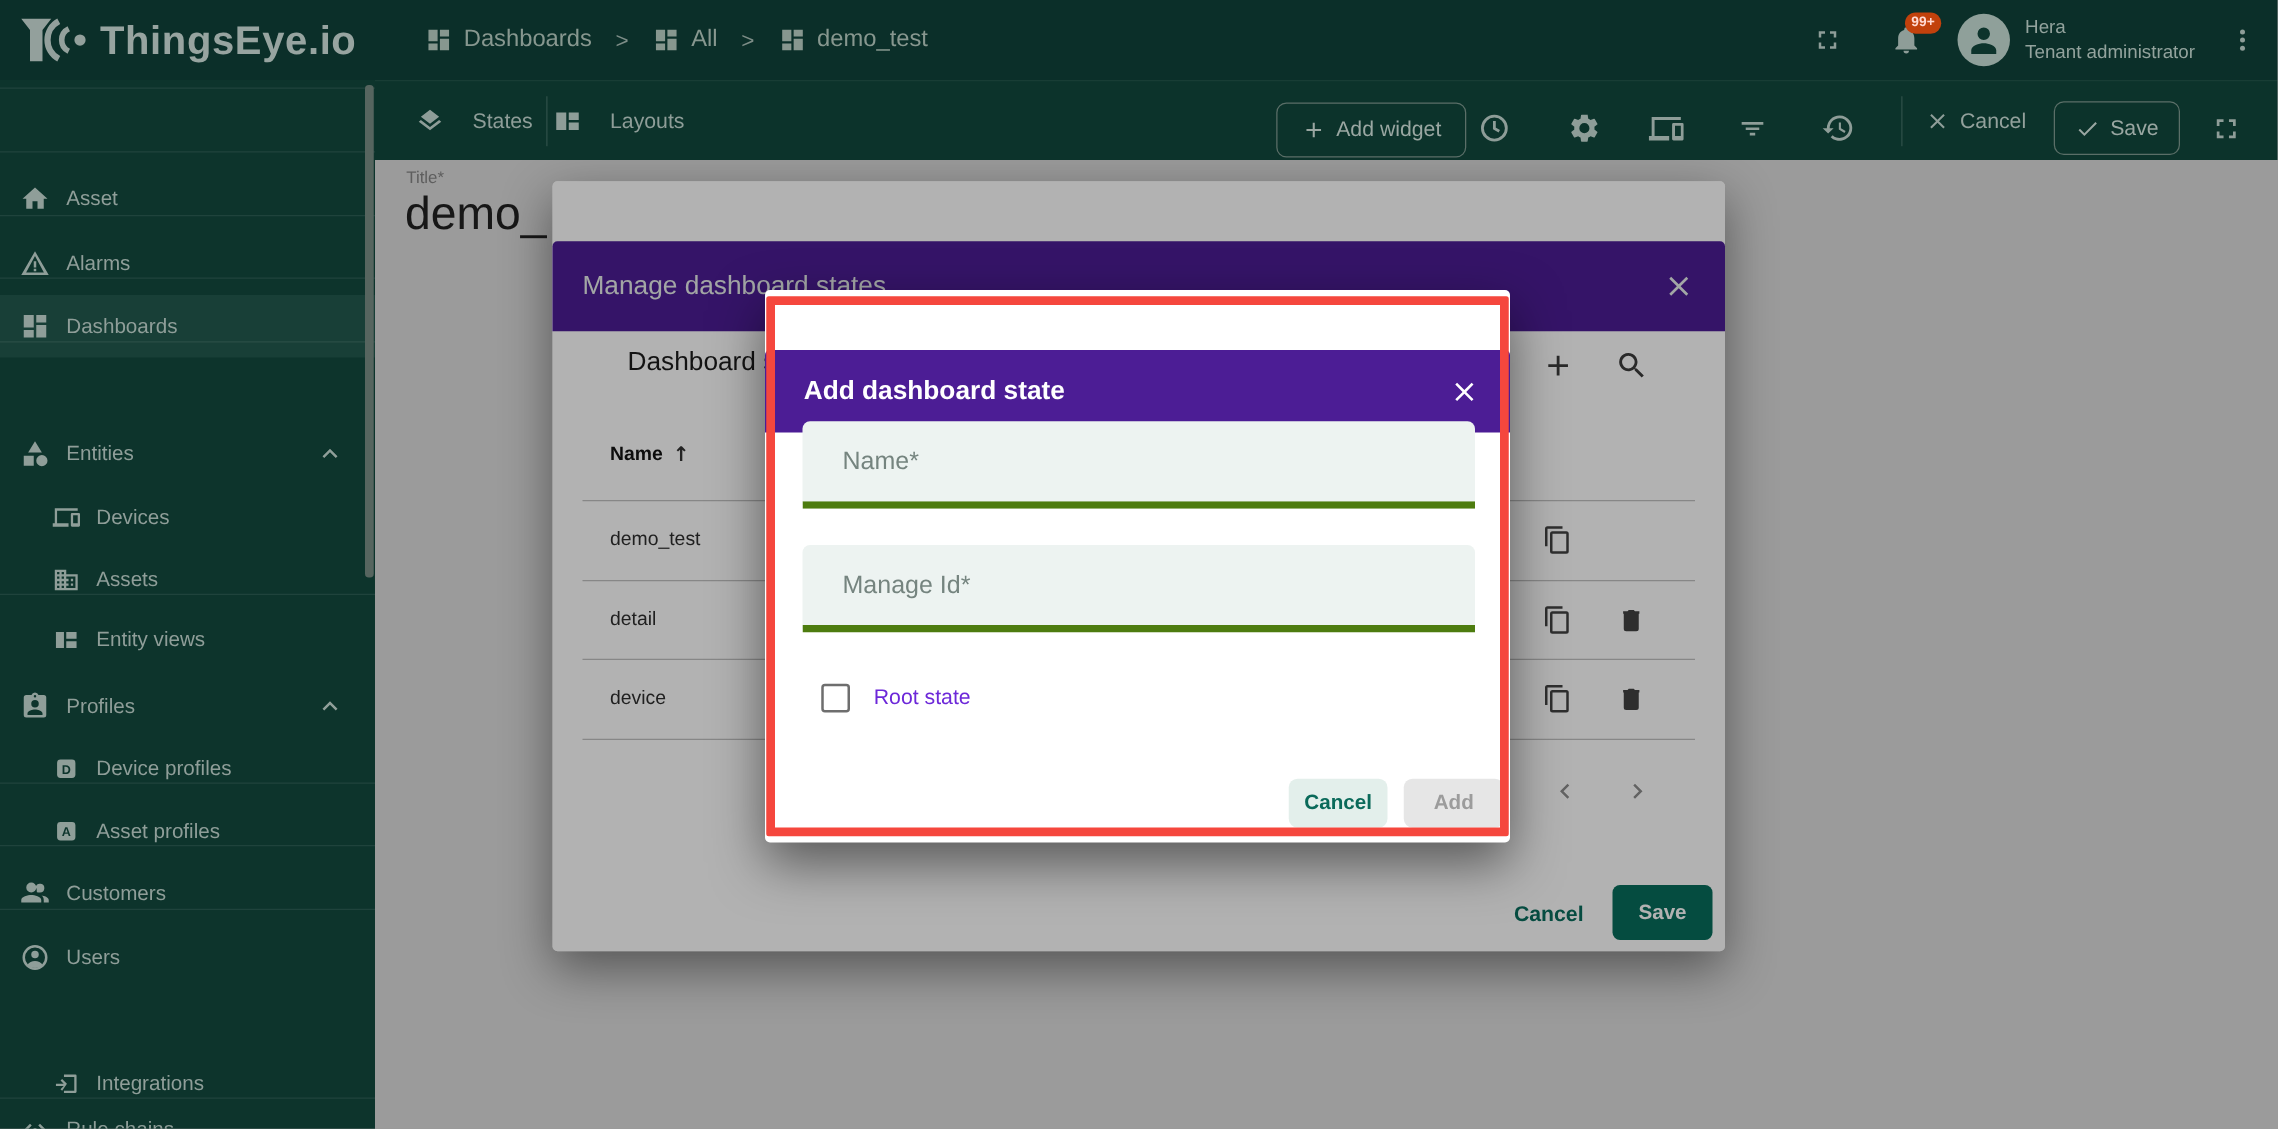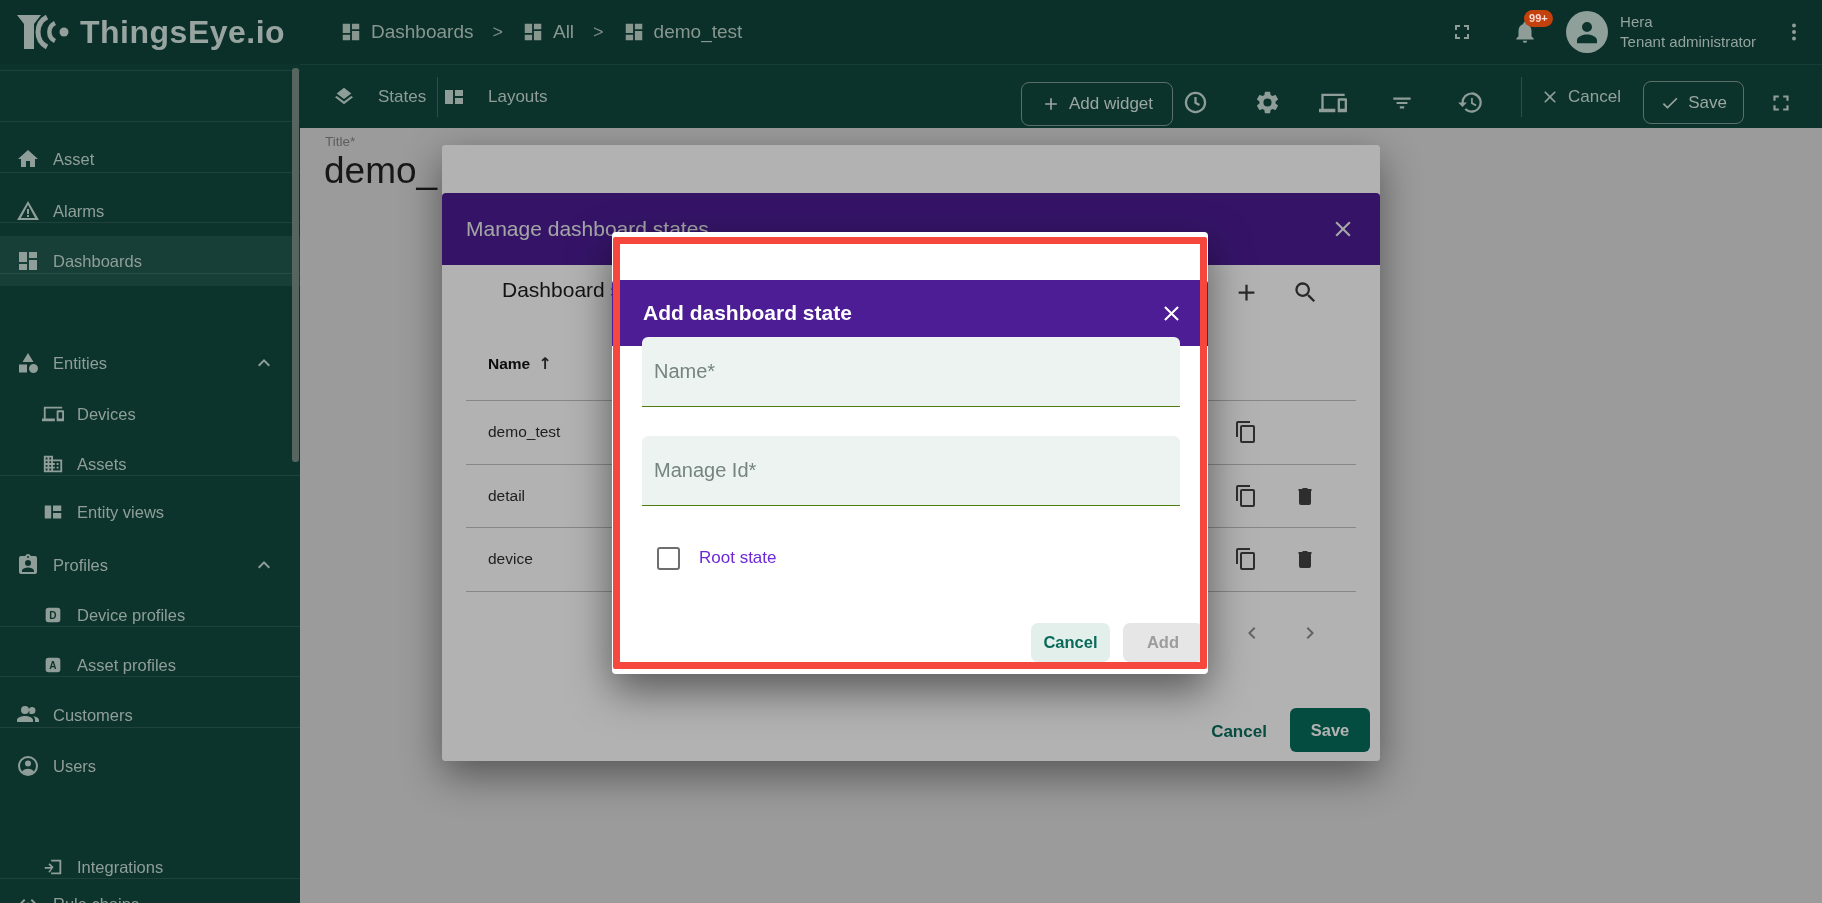--- a/index.html
+++ b/index.html
@@ -88,22 +88,22 @@
   .dlg-dim { position:absolute; inset:0; background:rgba(0,0,0,.30); border-radius:4px;
     pointer-events:none; z-index:9; }
 
   #add-dialog { position:absolute; left:612px; top:232px; width:596px; height:442px;
     background:#fff; border-radius:4px; z-index:40;
     box-shadow:0 16px 42px rgba(0,0,0,.5); }
   #add-dialog .dlg-header { height:66px; padding:0 24px 0 31px; }
   .red-frame { position:absolute; left:1px; top:5px; width:594px; height:432px;
     border:7px solid #f5473d; border-radius:2px; z-index:50; pointer-events:none; }
   .ad-field { position:absolute; left:30px; width:538px; height:70px; background:#edf3f1;
-    border-radius:6px 6px 0 0; border-bottom:1px solid #4d7c0f;
-    display:flex; align-items:center; padding-left:12px;text-align:center; }
+    border-radius:6px 6px 0 0; border-bottom:6px solid #4d7c0f;
+    display:flex; align-items:center; padding-left:32px;text-align:center; }
   .ad-field-label { font-size:20px; color:#75847f; }
   .ad-checkrow { position:absolute; left:45px; top:311px; height:30px; display:flex; align-items:center; gap:19px; }
   .ad-checkbox { width:23px; height:23px; border:2px solid #6e6e6e; border-radius:3px; background:#fff; }
   .ad-checklabel { font-size:17px; color:#6d28d9; }
   .ad-cancel { position:absolute; left:419px; top:391px; width:79px; height:39px;
     background:#e3efeb; border-radius:7px; color:#0a6a5a; font-size:16.5px; font-weight:bold;
     display:flex; align-items:center; justify-content:center; }
   .ad-add { position:absolute; left:511px; top:391px; width:80px; height:39px;
     background:#e6e6e6; border-radius:7px; color:#9c9c9c; font-size:16.5px; font-weight:bold;
     display:flex; align-items:center; justify-content:center; }

